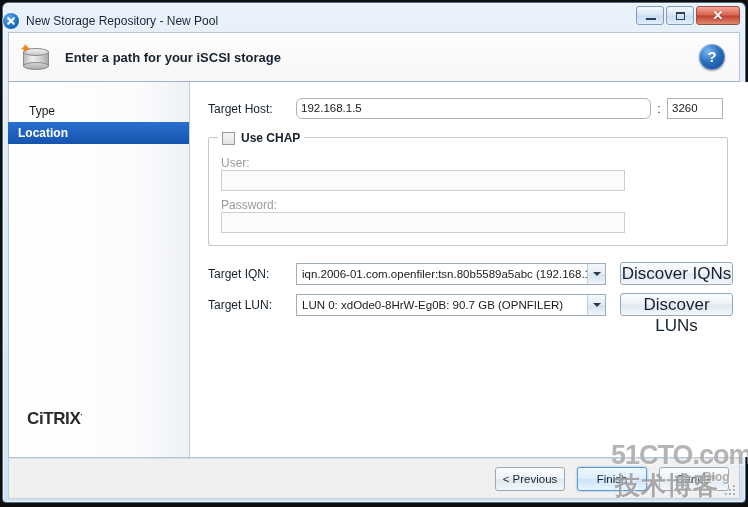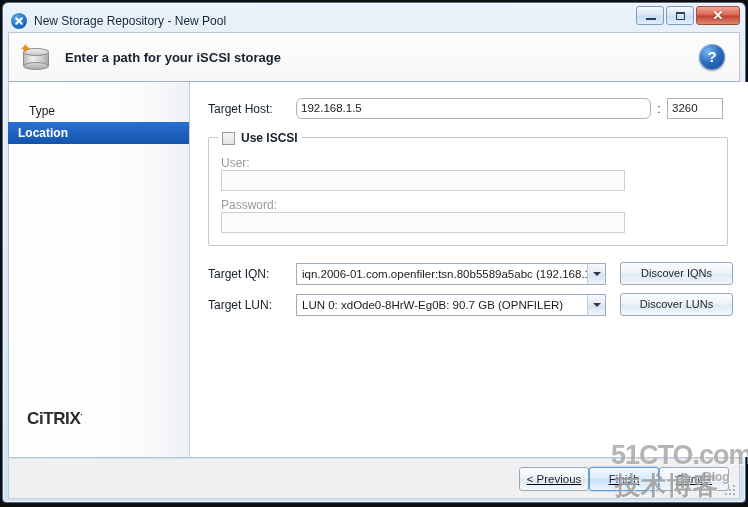--- a/index.html
+++ b/index.html
@@ -36,21 +36,20 @@
 
   
   .titlebar {
     position: absolute;
     left: 0; top: 0;
     width: 100%;
     height: 36px;
     display: flex;
     align-items: center;
     box-sizing: border-box;
-    padding-left: 8px;
   }
   .title-icon {
     width: 16px; height: 16px;
     border-radius: 50%;
     background: radial-gradient(circle at 35% 30%, #5fa8e8 0%, #1b6fc4 60%, #0d4f96 100%);
     position: relative;
     flex: none;
     box-shadow: 0 0 0 1px rgba(255,255,255,0.5);
   }
   .title-icon::before,
@@ -399,21 +398,21 @@
     border-right: 4px solid transparent;
     border-top: 4px solid #2a3a4b;
   }
   .disc-btn {
     margin-left: 14px;
     width: 113px;
     height: 23px;
     border: 1px solid #9aa9b8;
     border-radius: 3px;
     background: linear-gradient(to bottom, #fbfdfe 0%, #eef3f8 48%, #dfe8f1 52%, #f2f7fb 100%);
-    font-size: 11px;
+    font-size: 17px;
     color: #16222e;
     line-height: 21px;
     text-align: center;
     box-sizing: border-box;
   }
 
   
   .footer {
     position: absolute;
     left: 5px;
@@ -423,22 +422,21 @@
     background: #f0f0f0;
     border: 1px solid #c6ced6;
     border-top: 1px solid #d6dde4;
     box-sizing: border-box;
   }
   .footer-btns {
     position: absolute;
     right: 10px;
     top: 8px;
     display: flex;
-    gap: 0;
-    text-decoration: underline;
+    gap: 12px;
   }
   .fbtn {
     width: 70px;
     height: 24px;
     border: 1px solid #9aa9b8;
     border-radius: 3px;
     background: linear-gradient(to bottom, #fbfdfe 0%, #eef3f8 48%, #dfe8f1 52%, #f2f7fb 100%);
     font-size: 11.5px;
     color: #16222e;
     line-height: 22px;
@@ -550,21 +548,21 @@
         <div class="row">
           <div class="lbl">Target Host:</div>
           <div class="tfield host-field" placeholder="">192.168.1.5</div>
           <div class="colon">:</div>
           <div class="tfield port-field" placeholder="">3260</div>
         </div>
 
         <div class="groupbox">
           <div class="gb-caption">
             <span class="chk"></span>
-            <span class="gb-caption-text">Use ISCSI</span>
+            <span class="gb-caption-text">Use CHAP</span>
           </div>
           <div class="gb-row">
             <div class="gb-lbl">User:</div>
             <div class="tfield gb-field disabled" placeholder=""></div>
           </div>
           <div class="gb-row">
             <div class="gb-lbl">Password:</div>
             <div class="tfield gb-field disabled" placeholder=""></div>
           </div>
         </div>

